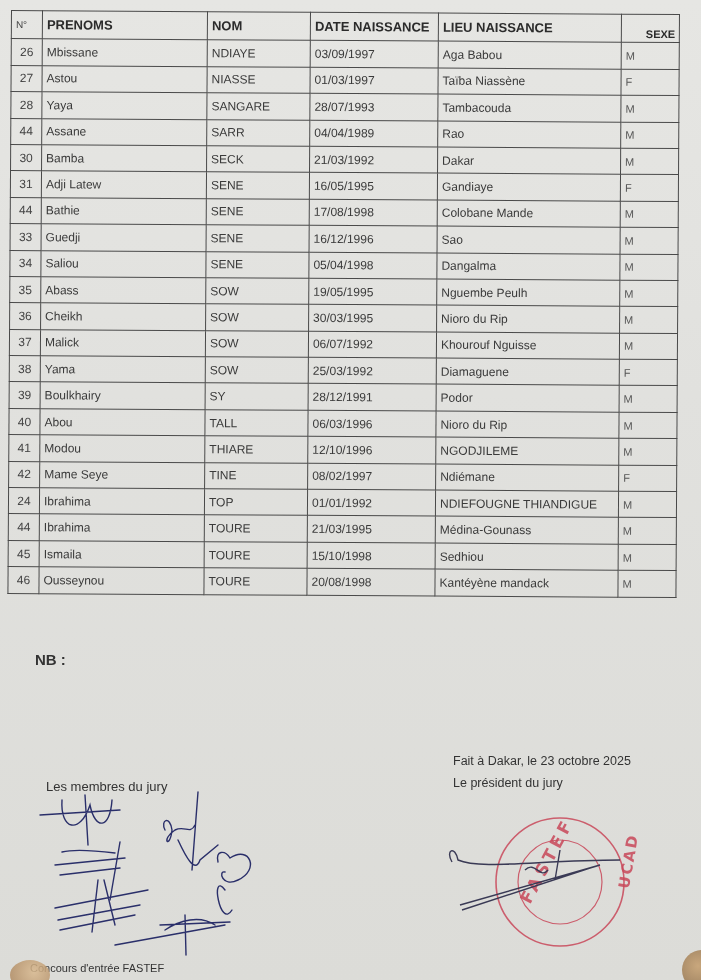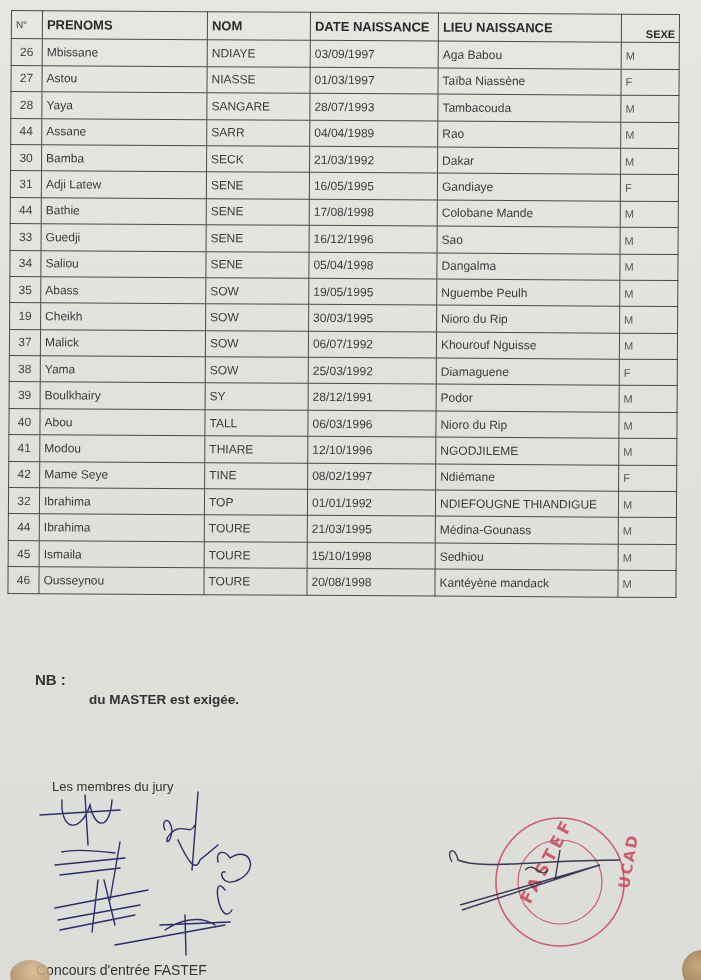--- a/index.html
+++ b/index.html
@@ -34,29 +34,29 @@
   col.c-nom { width:103px; }
   col.c-date { width:128px; }
   col.c-lieu { width:183px; }
   col.c-sexe { width:36px; }
   td.sexe { font-size:11px; color:#555; }
   td.txt { color:#3a3a3a; }
 
   
   .nb { position:absolute; left:35px; top:650px; font-size:13.5px; font-weight:bold; color:#333; line-height:20px; }
   .nb .row { display:flex; }
-  .nb .lbl { width:50px; font-size:15px;margin-top:20px; }
+  .nb .lbl { width:50px; font-size:15px; }
   .nb .indent1 { padding-left:52px; }
   .nb .indent2 { padding-left:40px; }
   .nb .indent3 { padding-left:54px; }
 
   .fait { position:absolute; left:453px; top:750px; font-size:12.5px; color:#333; line-height:22px; }
-  .jury-lbl { position:absolute; left:46px; top:779px; font-size:13px; color:#333;margin-left:6px; }
-
-  .footer-left { position:absolute; left:36px; top:962px; font-size:14px; color:#333; }
+  .jury-lbl { position:absolute; left:46px; top:779px; font-size:13px; color:#333; }
+
+  .footer-left { position:absolute; left:30px; top:962px; font-size:11px; color:#333; }
   .footer-right { position:absolute; left:333px; top:992px; font-size:15px; color:#333; }
 
   svg.sig { position:absolute; left:0; top:0; width:701px; height:980px; pointer-events:none; }
   .thumb {
     position:absolute; left:10px; top:960px; width:40px; height:30px;
     border-radius:50%; background: radial-gradient(circle at 60% 40%, #d9b98f, #a8825a);
     opacity:0.85;
   }
   .thumb2 {
     position:absolute; left:682px; top:950px; width:40px; height:40px;
@@ -163,21 +163,21 @@
         </tr>
         <tr>
           <td class="num">35</td>
           <td class="txt">Abass</td>
           <td class="txt">SOW</td>
           <td class="txt">19/05/1995</td>
           <td class="txt">Nguembe Peulh</td>
           <td class="sexe">M</td>
         </tr>
         <tr>
-          <td class="num">19</td>
+          <td class="num">36</td>
           <td class="txt">Cheikh</td>
           <td class="txt">SOW</td>
           <td class="txt">30/03/1995</td>
           <td class="txt">Nioro du Rip</td>
           <td class="sexe">M</td>
         </tr>
         <tr>
           <td class="num">37</td>
           <td class="txt">Malick</td>
           <td class="txt">SOW</td>
@@ -219,21 +219,21 @@
         </tr>
         <tr>
           <td class="num">42</td>
           <td class="txt">Mame Seye</td>
           <td class="txt">TINE</td>
           <td class="txt">08/02/1997</td>
           <td class="txt">Ndiémane</td>
           <td class="sexe">F</td>
         </tr>
         <tr>
-          <td class="num">32</td>
+          <td class="num">24</td>
           <td class="txt">Ibrahima</td>
           <td class="txt">TOP</td>
           <td class="txt">01/01/1992</td>
           <td class="txt">NDIEFOUGNE THIANDIGUE</td>
           <td class="sexe">M</td>
         </tr>
         <tr>
           <td class="num">44</td>
           <td class="txt">Ibrahima</td>
           <td class="txt">TOURE</td>
@@ -257,24 +257,25 @@
           <td class="txt">Kantéyène mandack</td>
           <td class="sexe">M</td>
         </tr>
       </tbody>
   </table>
 
   <div class="nb">
     <div class="row">
       <span class="lbl">NB :</span>
     </div>
-    <div class="indent3">du MASTER est exigée.</div>
   </div>
 
   <div class="fait">
+    <div>Fait à Dakar, le 23 octobre 2025</div>
+    <div>Le président du jury</div>
   </div>
 
   <div class="jury-lbl">Les membres du jury</div>
 
   <svg class="sig" viewBox="0 0 701 980">
 
     <g fill="none" stroke="#2a2f6a" stroke-width="1.4" stroke-linecap="round">
       <path d="M40 815 L120 810 M62 800 C60 830 80 835 90 805 C95 830 110 830 112 800 M85 795 L88 845"></path>
       <path d="M165 830 C160 820 170 815 172 830 C170 850 160 840 175 830 C185 825 190 835 195 825 M198 792 L192 870 M178 840 C185 855 195 875 200 860 L218 845"></path>
       <path d="M55 865 L125 858 M60 875 L120 868 M62 852 C70 850 90 850 115 853 M120 842 L110 900"></path>

